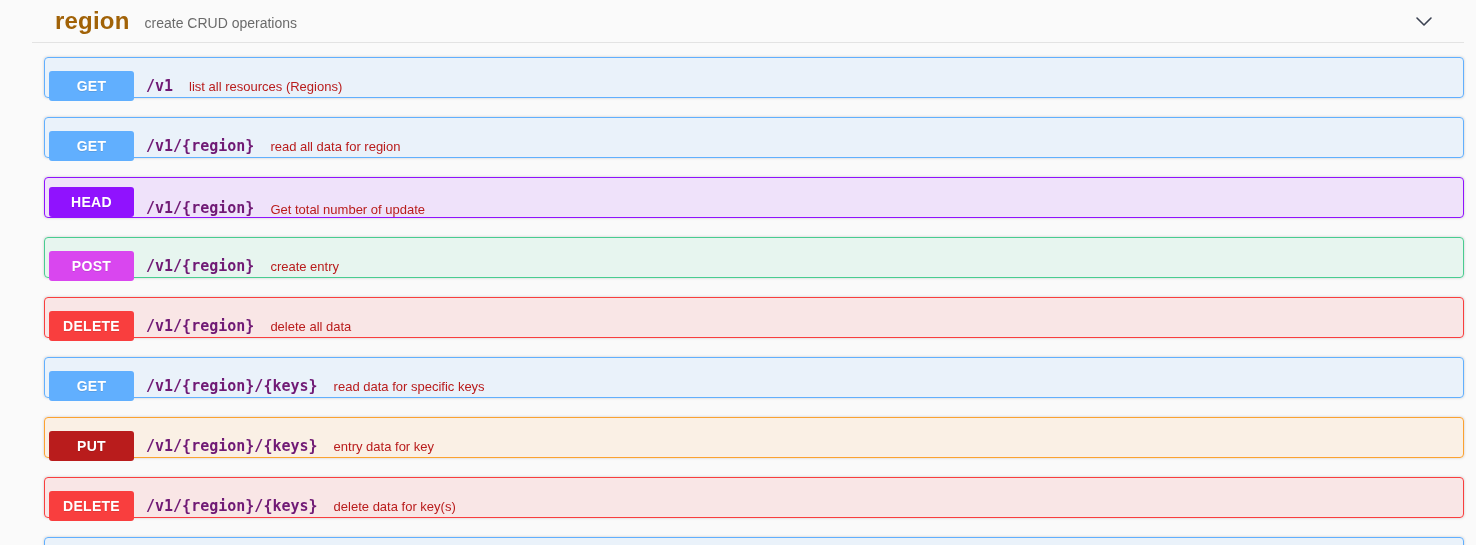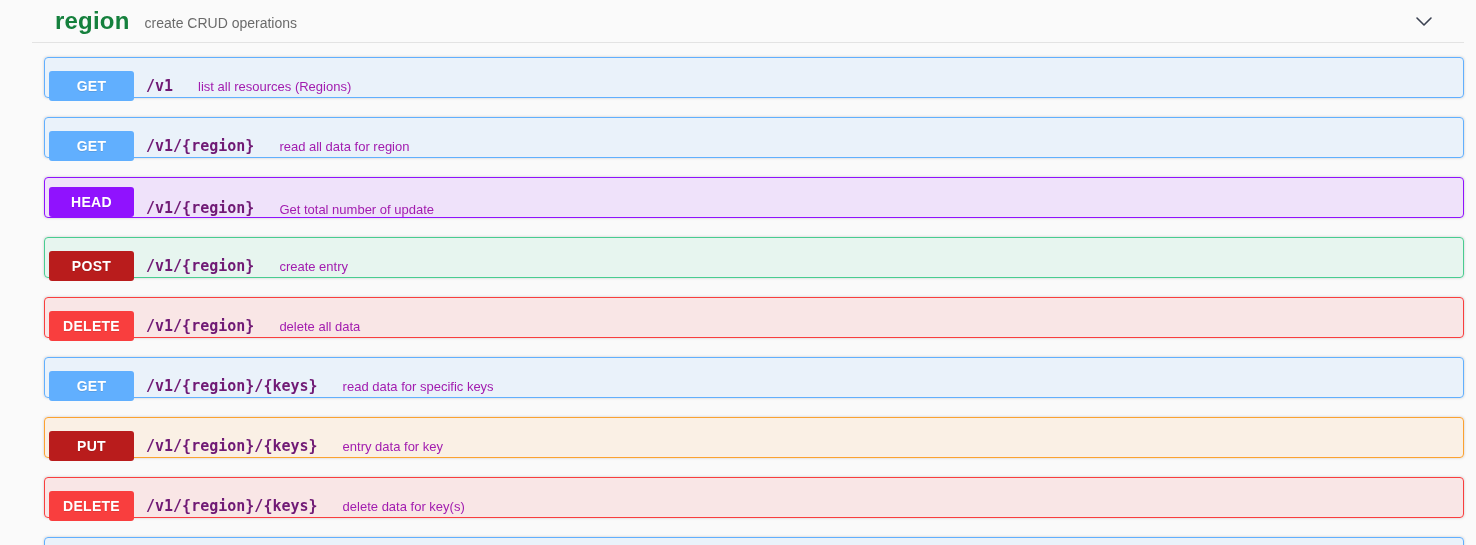--- a/index.html
+++ b/index.html
@@ -17,21 +17,21 @@
     display: flex;
     align-items: center;
     height: 43px;
     padding: 0 28px 0 23px;
     border-bottom: 1px solid #e3e3e3;
     cursor: pointer;
   }
   .tag-title {
     font-size: 24px;
     font-weight: bold;
-    color: #15803d;
+    color: #a16207;
     letter-spacing: 0.2px;
   }
   .tag-desc {
     font-size: 14px;
     color: #6b6b6b;
     margin-left: 15px;
     padding-top: 3px;
   }
   .chevron-btn {
     margin-left: auto;
@@ -71,22 +71,22 @@
   .op-path {
     font-family: "DejaVu Sans Mono", monospace;
     font-size: 15px;
     font-weight: 600;
     color: #701a75;
     margin-left: 12px;
     white-space: nowrap;
   }
   .op-summary {
     font-size: 13px;
-    color: #a21caf;
-    margin-left: 25px;
+    color: #b91c1c;
+    margin-left: 16px;
     padding-top: 2px;
     white-space: nowrap;
   }
 </style>
 </head>
 <body>
 
 <section class="tag-section">
   <div class="tag-header">
     <span class="tag-title">region</span>
@@ -110,21 +110,21 @@
     <span class="method-badge" style="background: rgb(97, 175, 254);">GET</span>
     <span class="op-path">/v1/{region}</span>
     <span class="op-summary">read all data for region</span>
   </div>
       <div class="opblock" style="border-color: rgb(144, 18, 254); background: rgba(144, 18, 254, 0.1); align-items: flex-end;">
     <span class="method-badge" style="background: rgb(144, 18, 254);">HEAD</span>
     <span class="op-path">/v1/{region}</span>
     <span class="op-summary">Get total number of update</span>
   </div>
       <div class="opblock" style="border-color: rgb(73, 204, 144); background: rgba(73, 204, 144, 0.1);">
-    <span class="method-badge" style="background: #b91c1c;">POST</span>
+    <span class="method-badge" style="background: #d946ef;">POST</span>
     <span class="op-path">/v1/{region}</span>
     <span class="op-summary">create entry</span>
   </div>
       <div class="opblock" style="border-color: rgb(249, 62, 62); background: rgba(249, 62, 62, 0.1);">
     <span class="method-badge" style="background: rgb(249, 62, 62);">DELETE</span>
     <span class="op-path">/v1/{region}</span>
     <span class="op-summary">delete all data</span>
   </div>
       <div class="opblock" style="border-color: rgb(97, 175, 254); background: rgba(97, 175, 254, 0.1);">
     <span class="method-badge" style="background: rgb(97, 175, 254);">GET</span>

